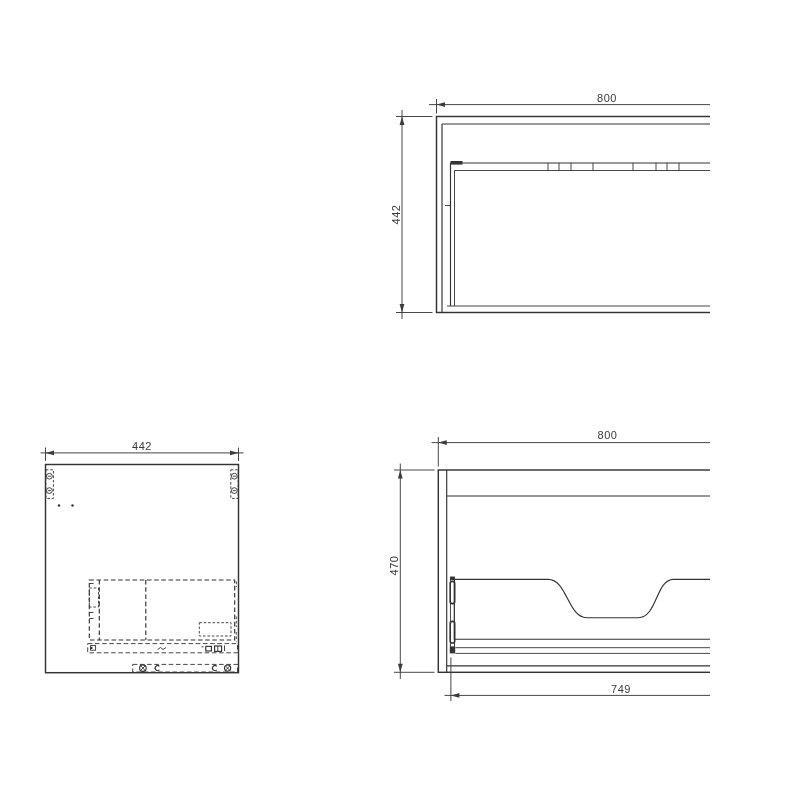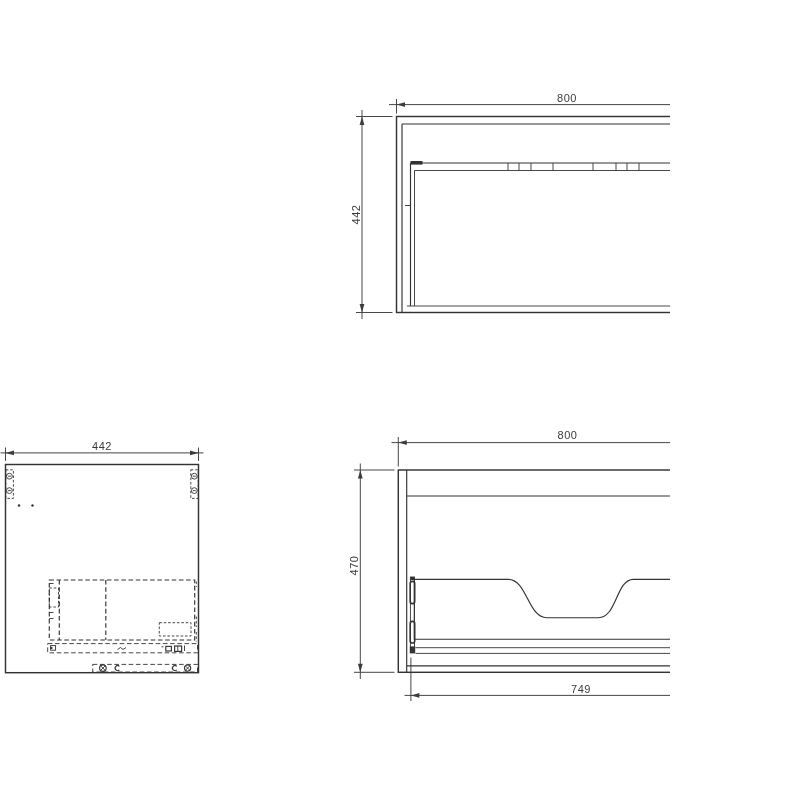--- a/index.html
+++ b/index.html
@@ -1,21 +1,21 @@
 <!DOCTYPE html>
 <html style="--bg: #ffffff; --line: #333333; --dim: #3d3d3d;"><head>
 <meta charset="utf-8">
 <style>
   :root{
     --bg:#ffffff;
     --line:#333333;
     --dim:#3d3d3d;
   }
   html,body{margin:0;padding:0;background:var(--bg);}
-  .stage{position:relative;width:670px;height:800px;background:var(--bg);overflow:hidden;}
+  .stage{position:relative;width:670px;height:800px;background:var(--bg);overflow:hidden;margin-left:40px;}
   svg{display:block;width:800px;height:800px;}
   .ln{stroke:var(--line);fill:none;stroke-width:1.15;}
   .lnT{stroke:var(--line);fill:none;stroke-width:1.45;}
   .lnB{stroke:var(--line);fill:none;stroke-width:1.6;}
   .lnt{stroke:var(--line);fill:none;stroke-width:0.9;}
   .dash{stroke-dasharray:4.6 2.6;}
   .dashS{stroke-dasharray:2.6 1.8;}
   .dim{stroke:var(--dim);fill:none;stroke-width:0.95;}
   .arr{fill:var(--dim);stroke:none;}
   .blk{fill:var(--line);stroke:none;}

